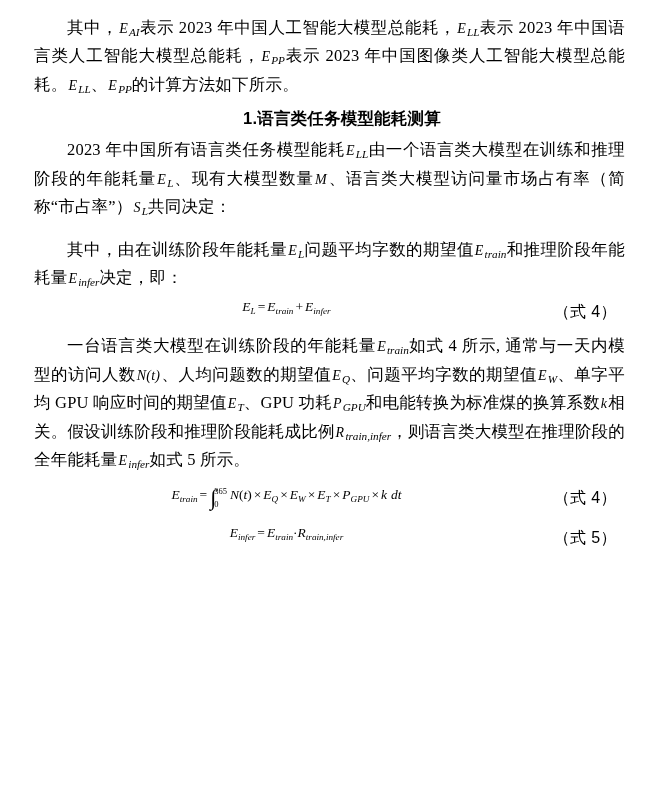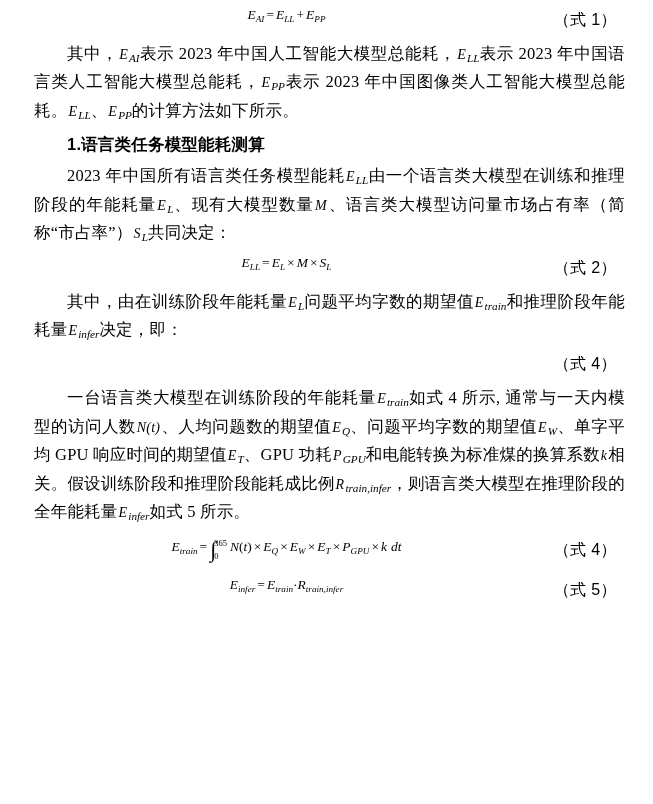--- a/index.html
+++ b/index.html
@@ -32,20 +32,21 @@
     text-indent: 2em;
     letter-spacing: 0.2px;
   }
   .heading {
     font-family: "Liberation Sans", sans-serif;
     font-weight: bold;
     font-size: 16.5px;
     margin: 9px 36px 6px 34px;
     text-indent: 2em;
     letter-spacing: 0.2px;
+    text-align: center;
   }
   .spacer-sm { height: 7px; }
   .spacer-xs { height: 3px; }
 
   
   .eq-row {
     position: relative;
     display: block;
     margin: 0 36px 0 34px;
     min-height: 26px;
@@ -114,57 +115,48 @@
 
   .dt { padding-left: 4px; text-align: right; }
 </style>
 </head>
 <body>
 
 <div class="page">
 
   <div class="spacer-sm"></div>
 
-  <div class="eq-row">
-    <div class="eq-body">
-      <span class="mi">E</span><sub class="ms">AI</sub><span class="op">=</span><span class="mi">E</span><sub class="ms">LL</sub><span class="op">+</span><span class="mi">E</span><sub class="ms">PP</sub>
-    </div>
-    <span class="eq-tag">（式 1）</span>
-  </div>
 
   <div class="spacer-sm"></div>
 
   <p class="para">
     <span>其中，</span><span class="inline-math">E</span><sub class="ms">AI</sub><span>表示 2023 年中国人工智能大模型总能耗，</span><span class="inline-math">E</span><sub class="ms">LL</sub><span>表示 2023 年中国语言类人工智能大模型总能耗，</span><span class="inline-math">E</span><sub class="ms">PP</sub><span>表示 2023 年中国图像类人工智能大模型总能耗。</span><span class="inline-math">E</span><sub class="ms">LL</sub><span>、</span><span class="inline-math">E</span><sub class="ms">PP</sub><span>的计算方法如下所示。</span>
   </p>
 
   <div class="heading">1.语言类任务模型能耗测算</div>
 
   <p class="para">
     <span>2023 年中国所有语言类任务模型能耗</span><span class="inline-math">E</span><sub class="ms">LL</sub><span>由一个语言类大模型在训练和推理阶段的年能耗量</span><span class="inline-math">E</span><sub class="ms">L</sub><span>、现有大模型数量</span><span class="inline-math">M</span><span>、语言类大模型访问量市场占有率（简称“市占率”）</span><span class="inline-math">S</span><sub class="ms">L</sub><span>共同决定：</span>
   </p>
 
   <div class="spacer-sm"></div>
 
-  <div class="eq-row">
-    <div class="eq-body">
-      <span class="mi">E</span><sub class="ms">LL</sub><span class="op">=</span><span class="mi">E</span><sub class="ms">L</sub><span class="op">×</span><span class="mi">M</span><span class="op">×</span><span class="mi">S</span><sub class="ms">L</sub>
-    </div>
-    <span class="eq-tag">（式 2）</span>
-  </div>
 
   <div class="spacer-sm"></div>
 
   <p class="para">
     <span>其中，由在训练阶段年能耗量</span><span class="inline-math">E</span><sub class="ms">L</sub><span>问题平均字数的期望值</span><span class="inline-math">E</span><sub class="ms">train</sub><span>和推理阶段年能耗量</span><span class="inline-math">E</span><sub class="ms">infer</sub><span>决定，即：</span>
   </p>
 
   <div class="spacer-sm"></div>
 
   <div class="eq-row">
+    <div class="eq-body">
+      <span class="mi">E</span><sub class="ms">L</sub><span class="op">=</span><span class="mi">E</span><sub class="ms">train</sub><span class="op">+</span><span class="mi">E</span><sub class="ms">infer</sub>
+    </div>
     <span class="eq-tag">（式 4）</span>
   </div>
 
   <div class="spacer-sm"></div>
 
   <p class="para">
     <span>一台语言类大模型在训练阶段的年能耗量</span><span class="inline-math">E</span><sub class="ms">train</sub><span>如式 4 所示, 通常与一天内模型的访问人数</span><span class="inline-math">N(t)</span><span>、人均问题数的期望值</span><span class="inline-math">E</span><sub class="ms">Q</sub><span>、问题平均字数的期望值</span><span class="inline-math">E</span><sub class="ms">W</sub><span>、单字平均 GPU 响应时间的期望值</span><span class="inline-math">E</span><sub class="ms">T</sub><span>、GPU 功耗</span><span class="inline-math">P</span><sub class="ms">GPU</sub><span>和电能转换为标准煤的换算系数</span><span class="inline-math">k</span><span>相关。假设训练阶段和推理阶段能耗成比例</span><span class="inline-math">R</span><sub class="ms">train,infer</sub><span>，则语言类大模型在推理阶段的全年能耗量</span><span class="inline-math">E</span><sub class="ms">infer</sub><span>如式 5 所示。</span>
   </p>
 
   <div class="spacer-sm"></div>

